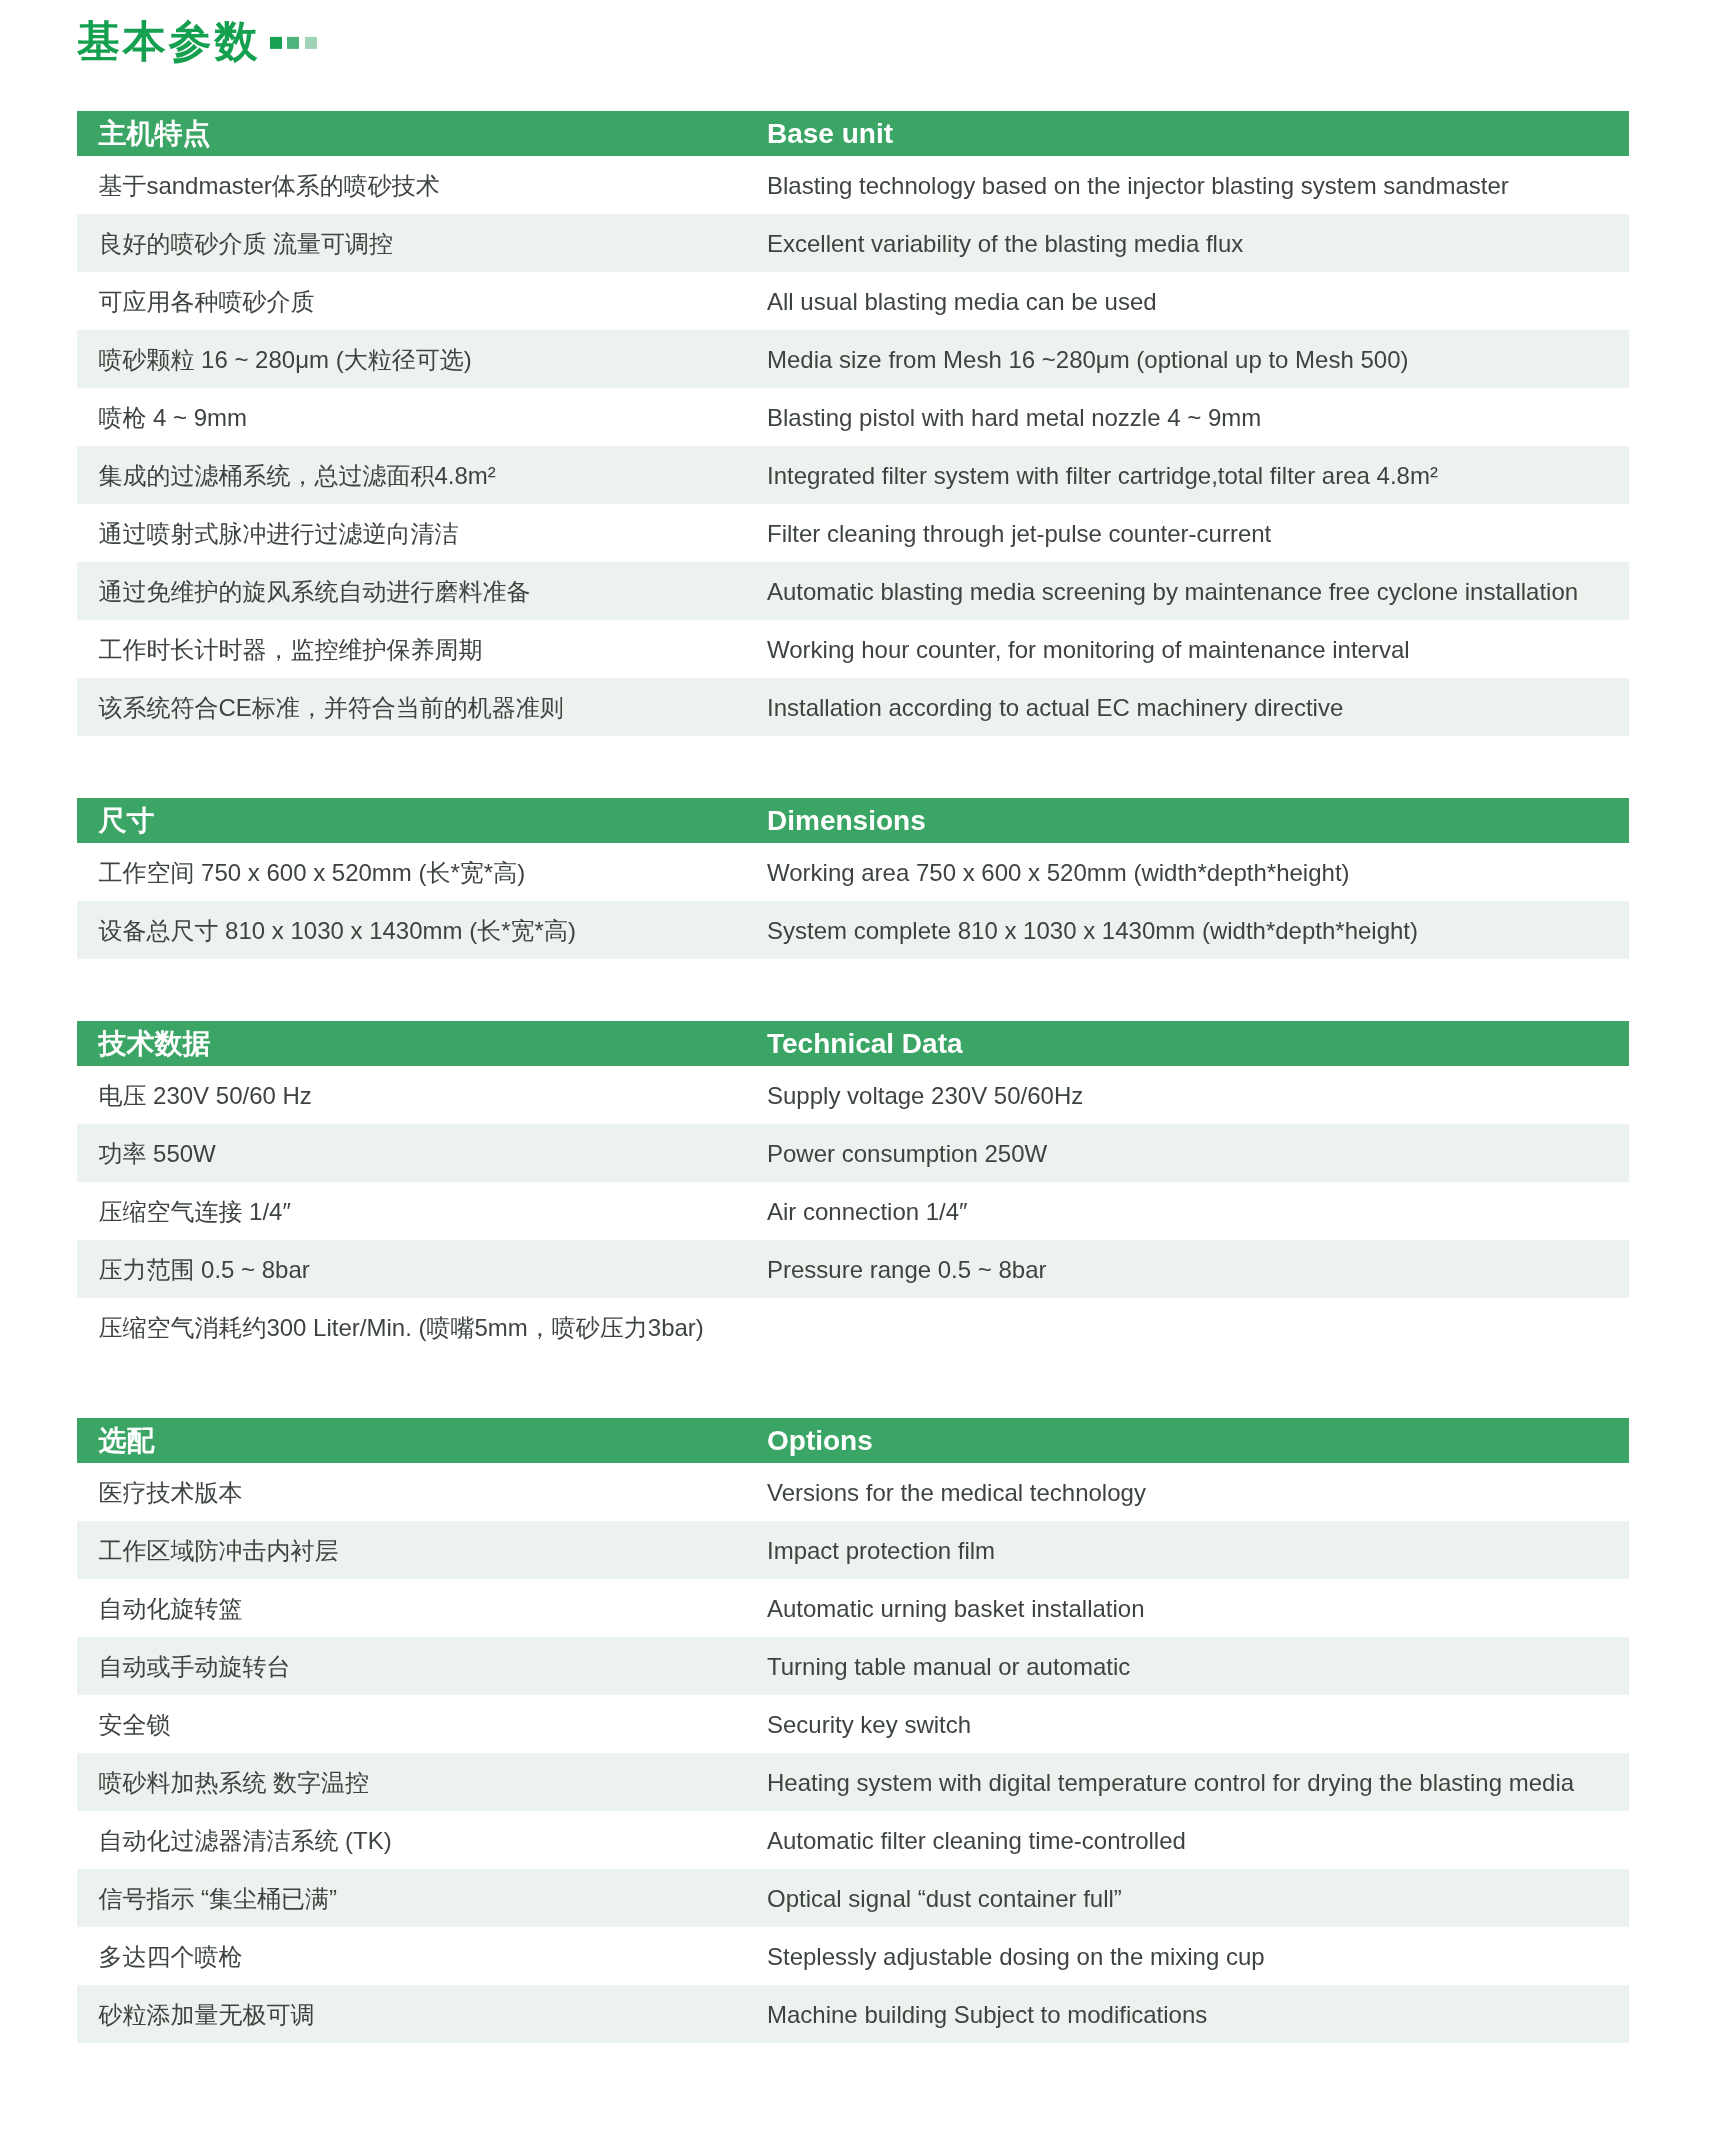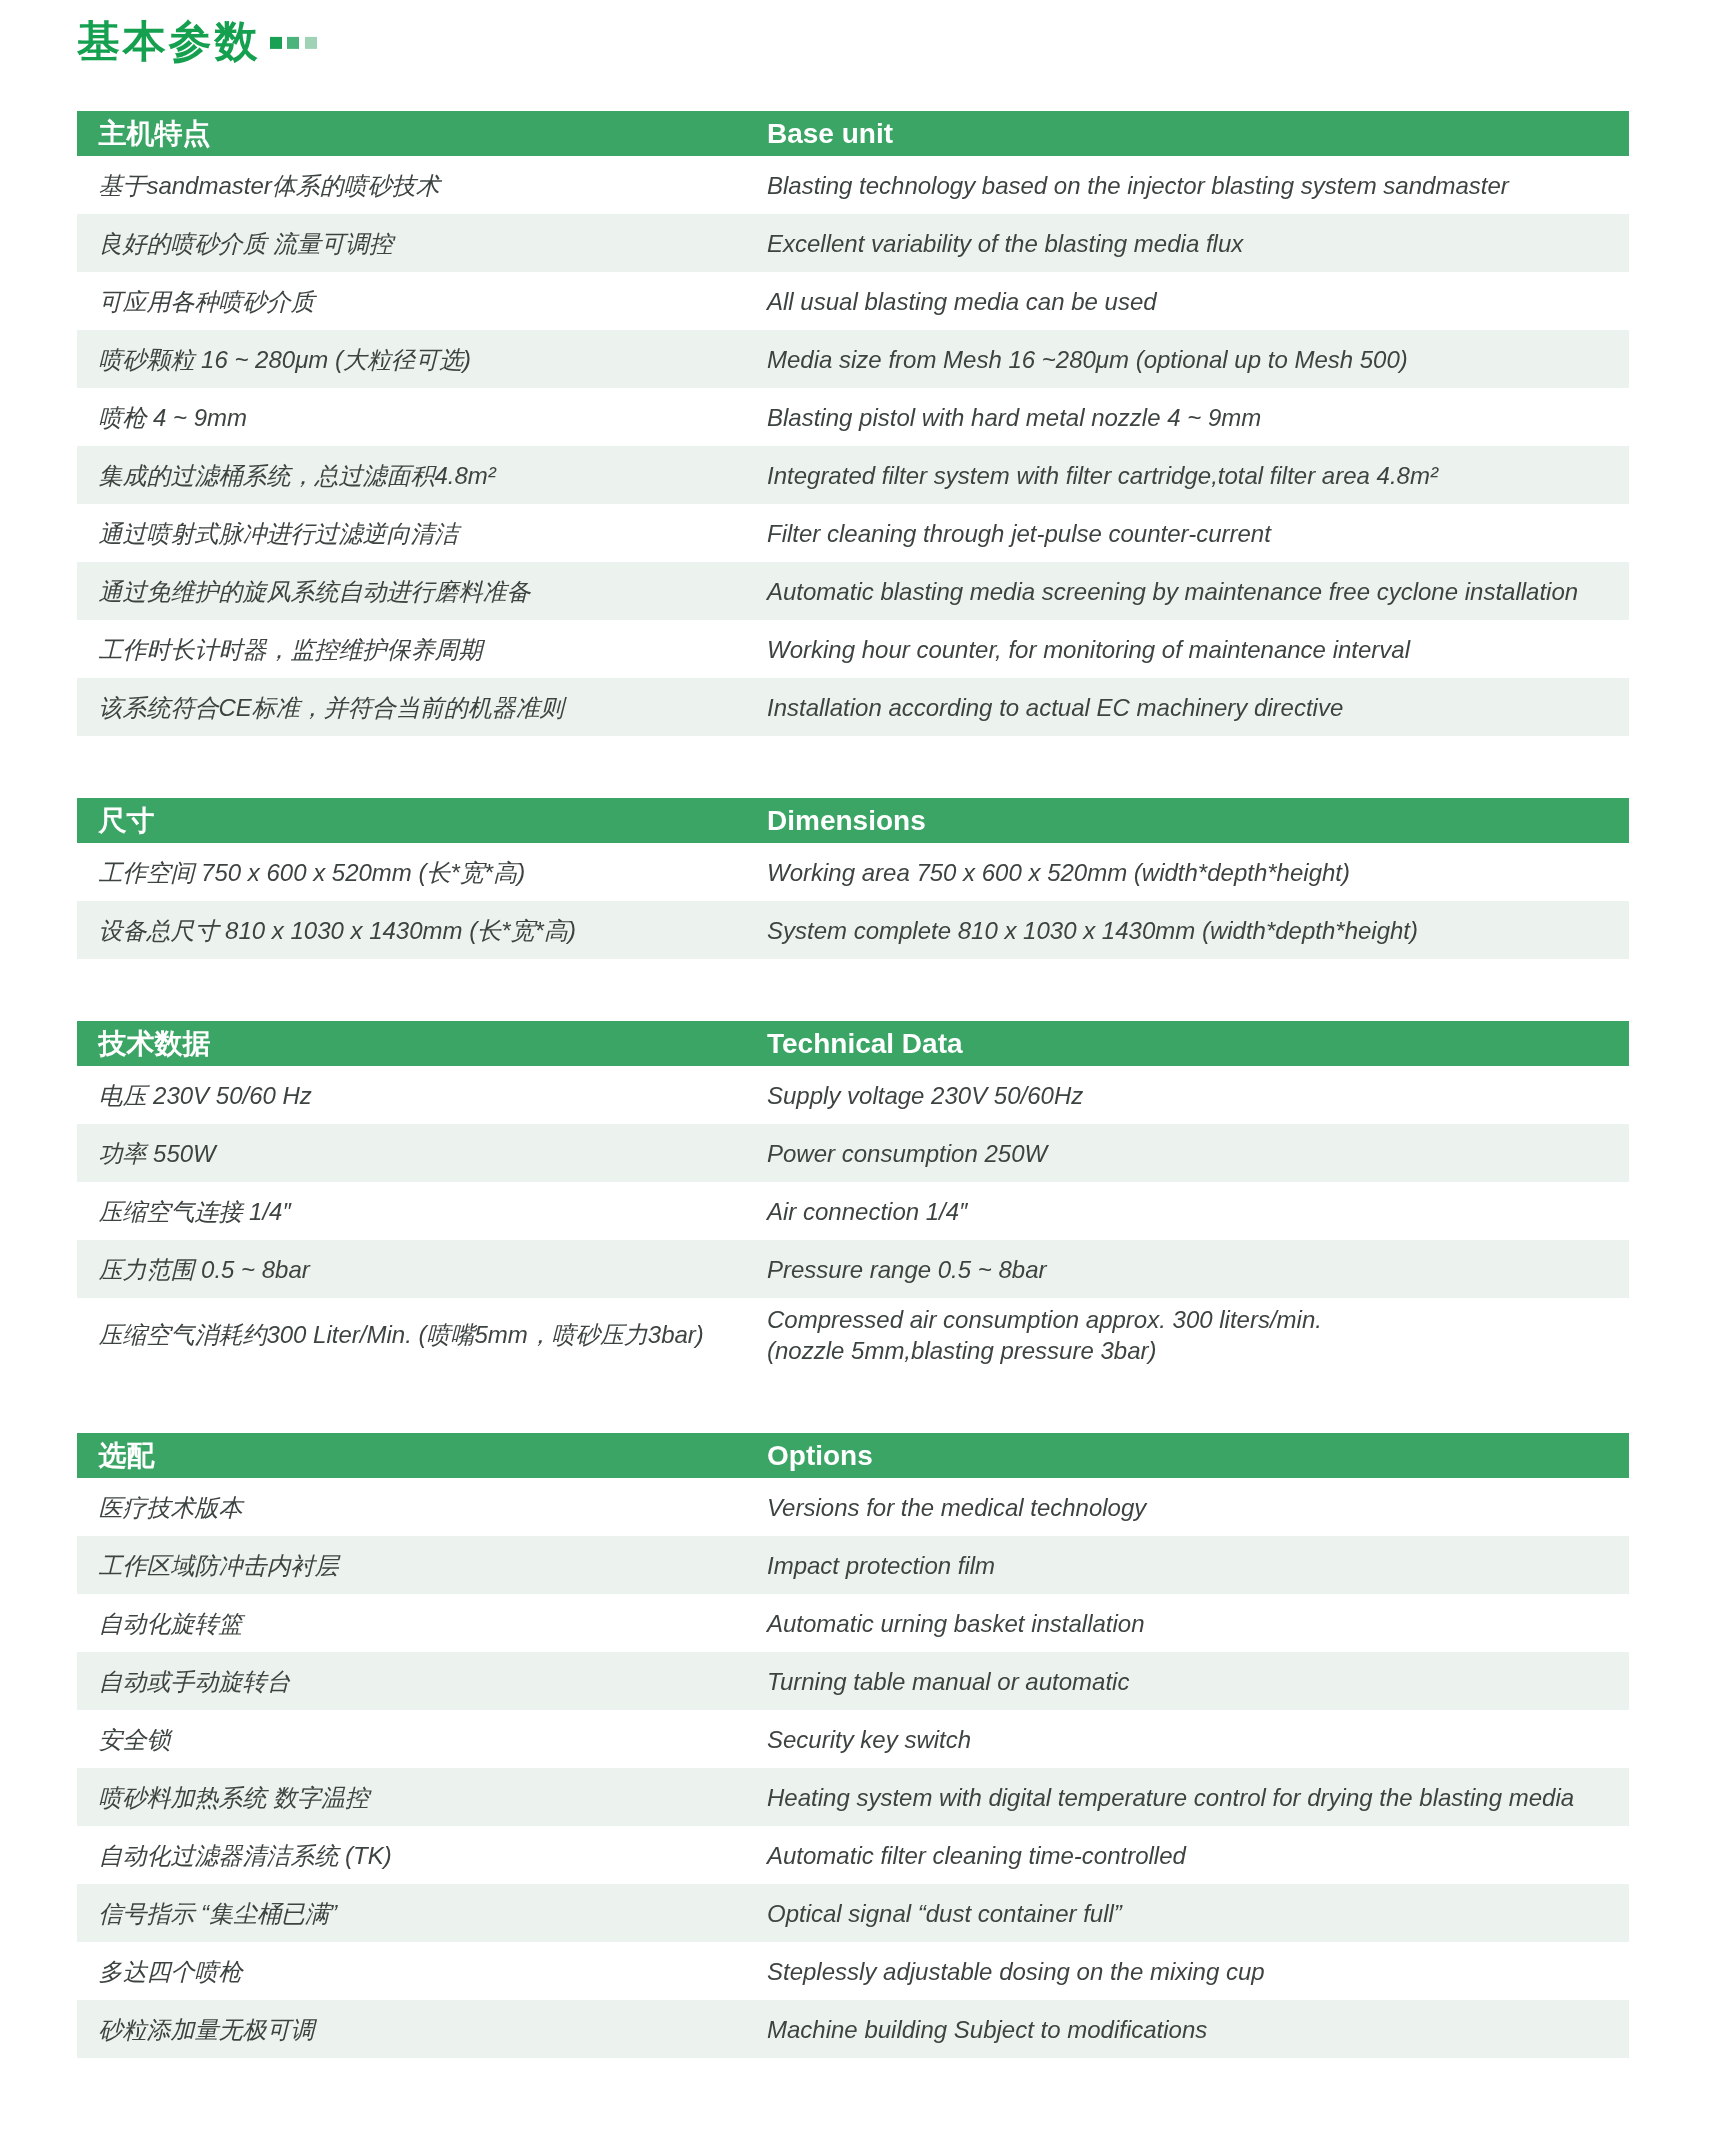--- a/index.html
+++ b/index.html
@@ -58,21 +58,20 @@
     font-weight:700;
     font-size:28px;
   }
   .row{
     display:flex;
     align-items:center;
     min-height:58px;
     font-size:24px;
     line-height:31px;
     background:#ffffff;
-    font-style:italic;
   }
   
   section.spec > .row:nth-child(odd){
     background:var(--row-alt);
   }
   .cell{
     padding-top:5.6px;
     padding-bottom:5.6px;
   }
   .cell.zh{
@@ -176,22 +175,20 @@
       <div class="row">
         <div class="cell zh">压缩空气连接 1/4″</div>
         <div class="cell en">Air connection 1/4″</div>
       </div>
       <div class="row">
         <div class="cell zh">压力范围 0.5 ~ 8bar</div>
         <div class="cell en">Pressure range 0.5 ~ 8bar</div>
       </div>
       <div class="row">
         <div class="cell zh">压缩空气消耗约300 Liter/Min. (喷嘴5mm，喷砂压力3bar)</div>
-        <div class="cell en">Compressed air consumption approx. 300 liters/min.
-(nozzle 5mm,blasting pressure 3bar)</div>
       </div>
     </section>
     <section class="spec">
       <div class="bar">
         <div class="cell zh">选配</div>
         <div class="cell en">Options</div>
       </div>
       <div class="row">
         <div class="cell zh">医疗技术版本</div>
         <div class="cell en">Versions for the medical technology</div>

